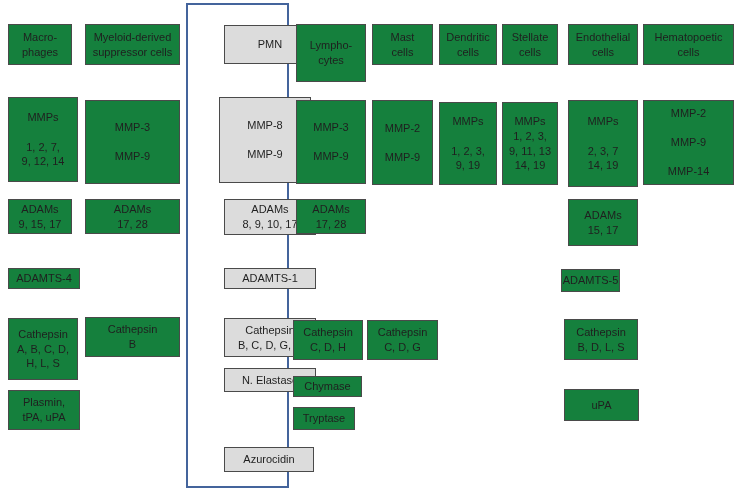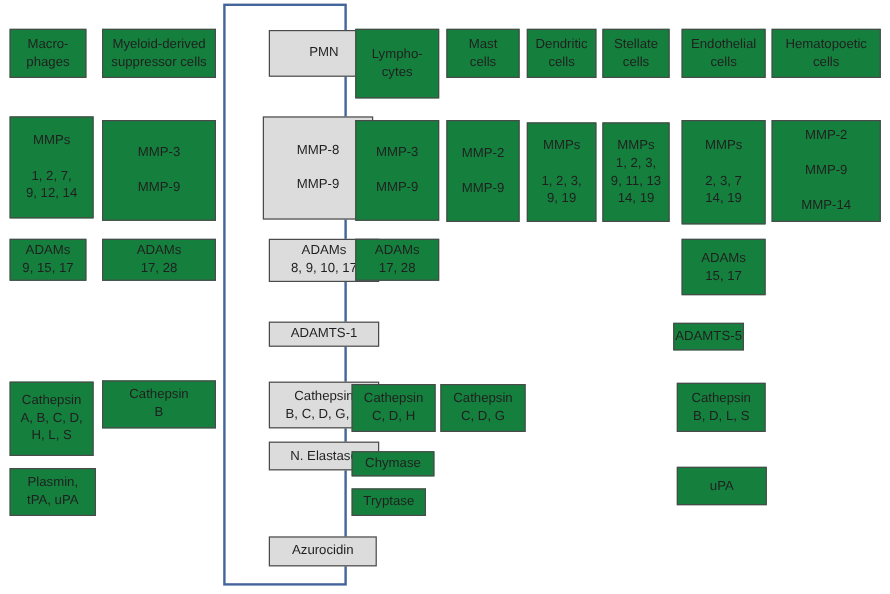--- a/index.html
+++ b/index.html
@@ -95,20 +95,21 @@
 9, 15, 17</div>
   <div class="box" style="left:85px;top:199px;width:95px;height:35px">ADAMs
 17, 28</div>
   <div class="box gray" style="left:193px;top:199px;width:92px;height:36px">ADAMs
 8, 9, 10, 17</div>
   <div class="box" style="left:296px;top:199px;width:70px;height:35px">ADAMs
 17, 28</div>
   <div class="box" style="left:568px;top:199px;width:70px;height:47px">ADAMs
 15, 17</div>
 
+  <div class="box" style="left:8px;top:268px;width:72px;height:21px">ADAMTS-4</div>
   <div class="box gray" style="left:193px;top:268px;width:92px;height:21px">ADAMTS-1</div>
   <div class="box" style="left:561px;top:269px;width:59px;height:23px">ADAMTS-5</div>
 
   <div class="box" style="left:8px;top:318px;width:70px;height:62px">Cathepsin
 A, B, C, D,
 H, L, S</div>
   <div class="box" style="left:85px;top:317px;width:95px;height:40px">Cathepsin
 B</div>
   <div class="box gray" style="left:193px;top:318px;width:92px;height:39px">Cathepsin
 B, C, D, G, H</div>

